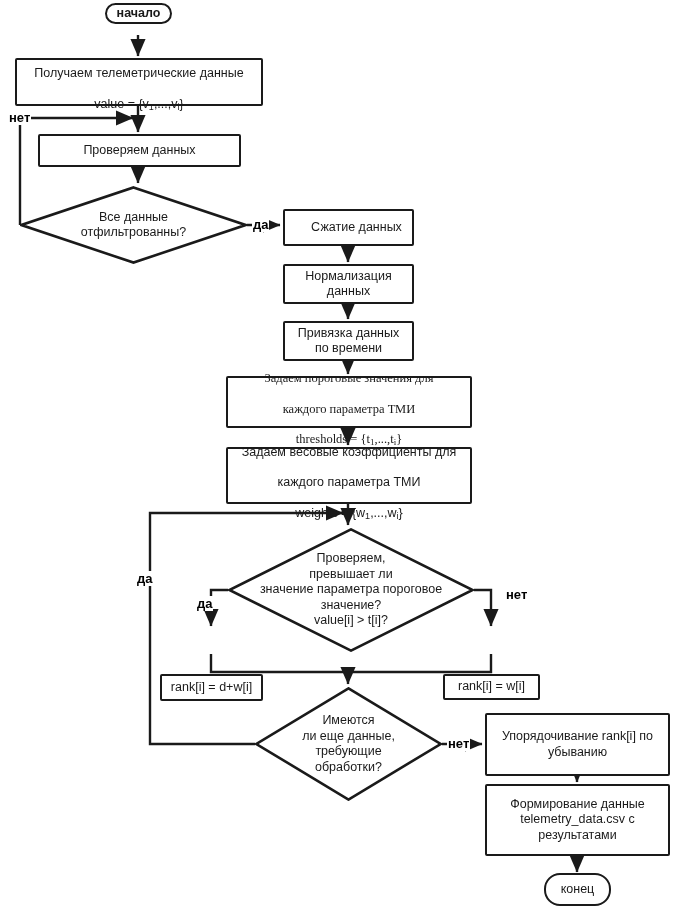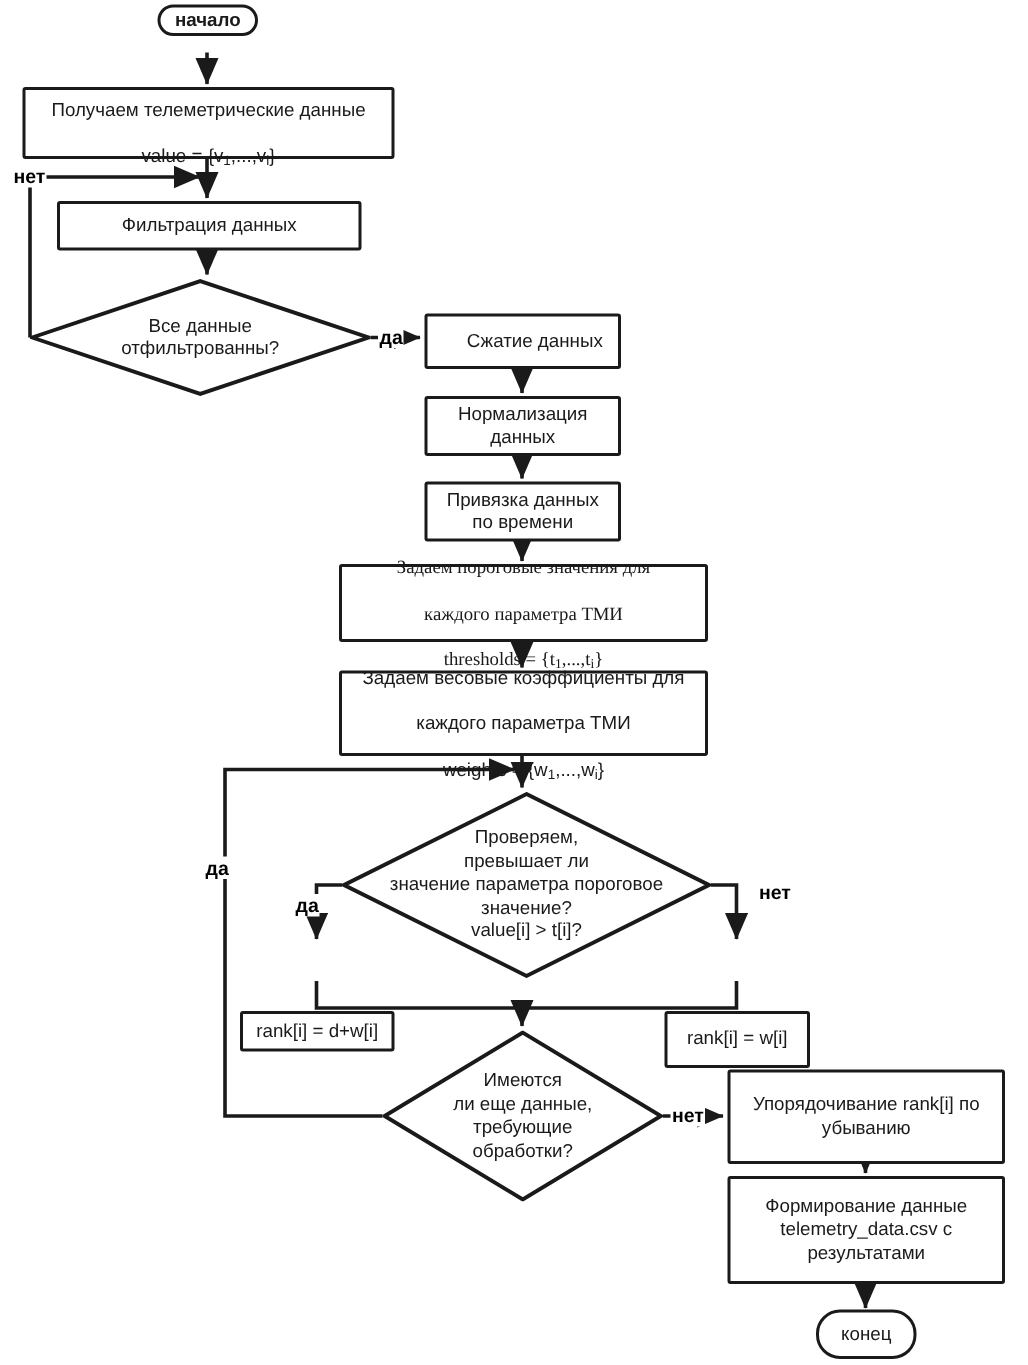--- a/index.html
+++ b/index.html
@@ -135,21 +135,21 @@
   </div>
 
   <div class="node process" style="left:15px; top:58px; width:248px; height:48px;">
     <span class="txt">
       <span>Получаем телеметрические данные</span><br>
       <span><span>value = {v</span><sub>1</sub><span>,...,v</span><sub>i</sub><span>}</span></span>
     </span>
   </div>
 
   <div class="node process" style="left:38px; top:134px; width:203px; height:33px;">
-    <span class="txt">Фильтрация данных</span>
+    <span class="txt">Проверяем данных</span>
   </div>
 
   <div class="diamond" style="left:20px; top:186px; width:227px; height:78px;">
     <svg viewBox="0 0 227 78" preserveAspectRatio="none">
       <polygon points="113.5,1.4 225.6,39 113.5,76.6 1.4,39" fill="#ffffff" stroke="#1a1a1a" stroke-width="2.6" vector-effect="non-scaling-stroke"></polygon>
     </svg>
     <span class="dlabel">Все данные
 отфильтрованны?</span>
   </div>
 
@@ -191,21 +191,21 @@
 превышает ли
 значение параметра пороговое
 значение?
 value[i] &gt; t[i]?</span>
   </div>
 
   <div class="node process small" style="left:160px; top:627px; width:103px; height:27px;">
     <span class="txt">rank[i] = d+w[i]</span>
   </div>
 
-  <div class="node process small" style="left:443px; top:627px; width:97px; height:38px;">
+  <div class="node process small" style="left:443px; top:627px; width:97px; height:26px;">
     <span class="txt">rank[i] = w[i]</span>
   </div>
 
   <div class="diamond" style="left:255px; top:687px; width:187px; height:114px;">
     <svg viewBox="0 0 187 114" preserveAspectRatio="none">
       <polygon points="93.5,1.4 185.6,57 93.5,112.6 1.4,57" fill="#ffffff" stroke="#1a1a1a" stroke-width="2.6" vector-effect="non-scaling-stroke"></polygon>
     </svg>
     <span class="dlabel">Имеются
 ли еще данные,
 требующие

